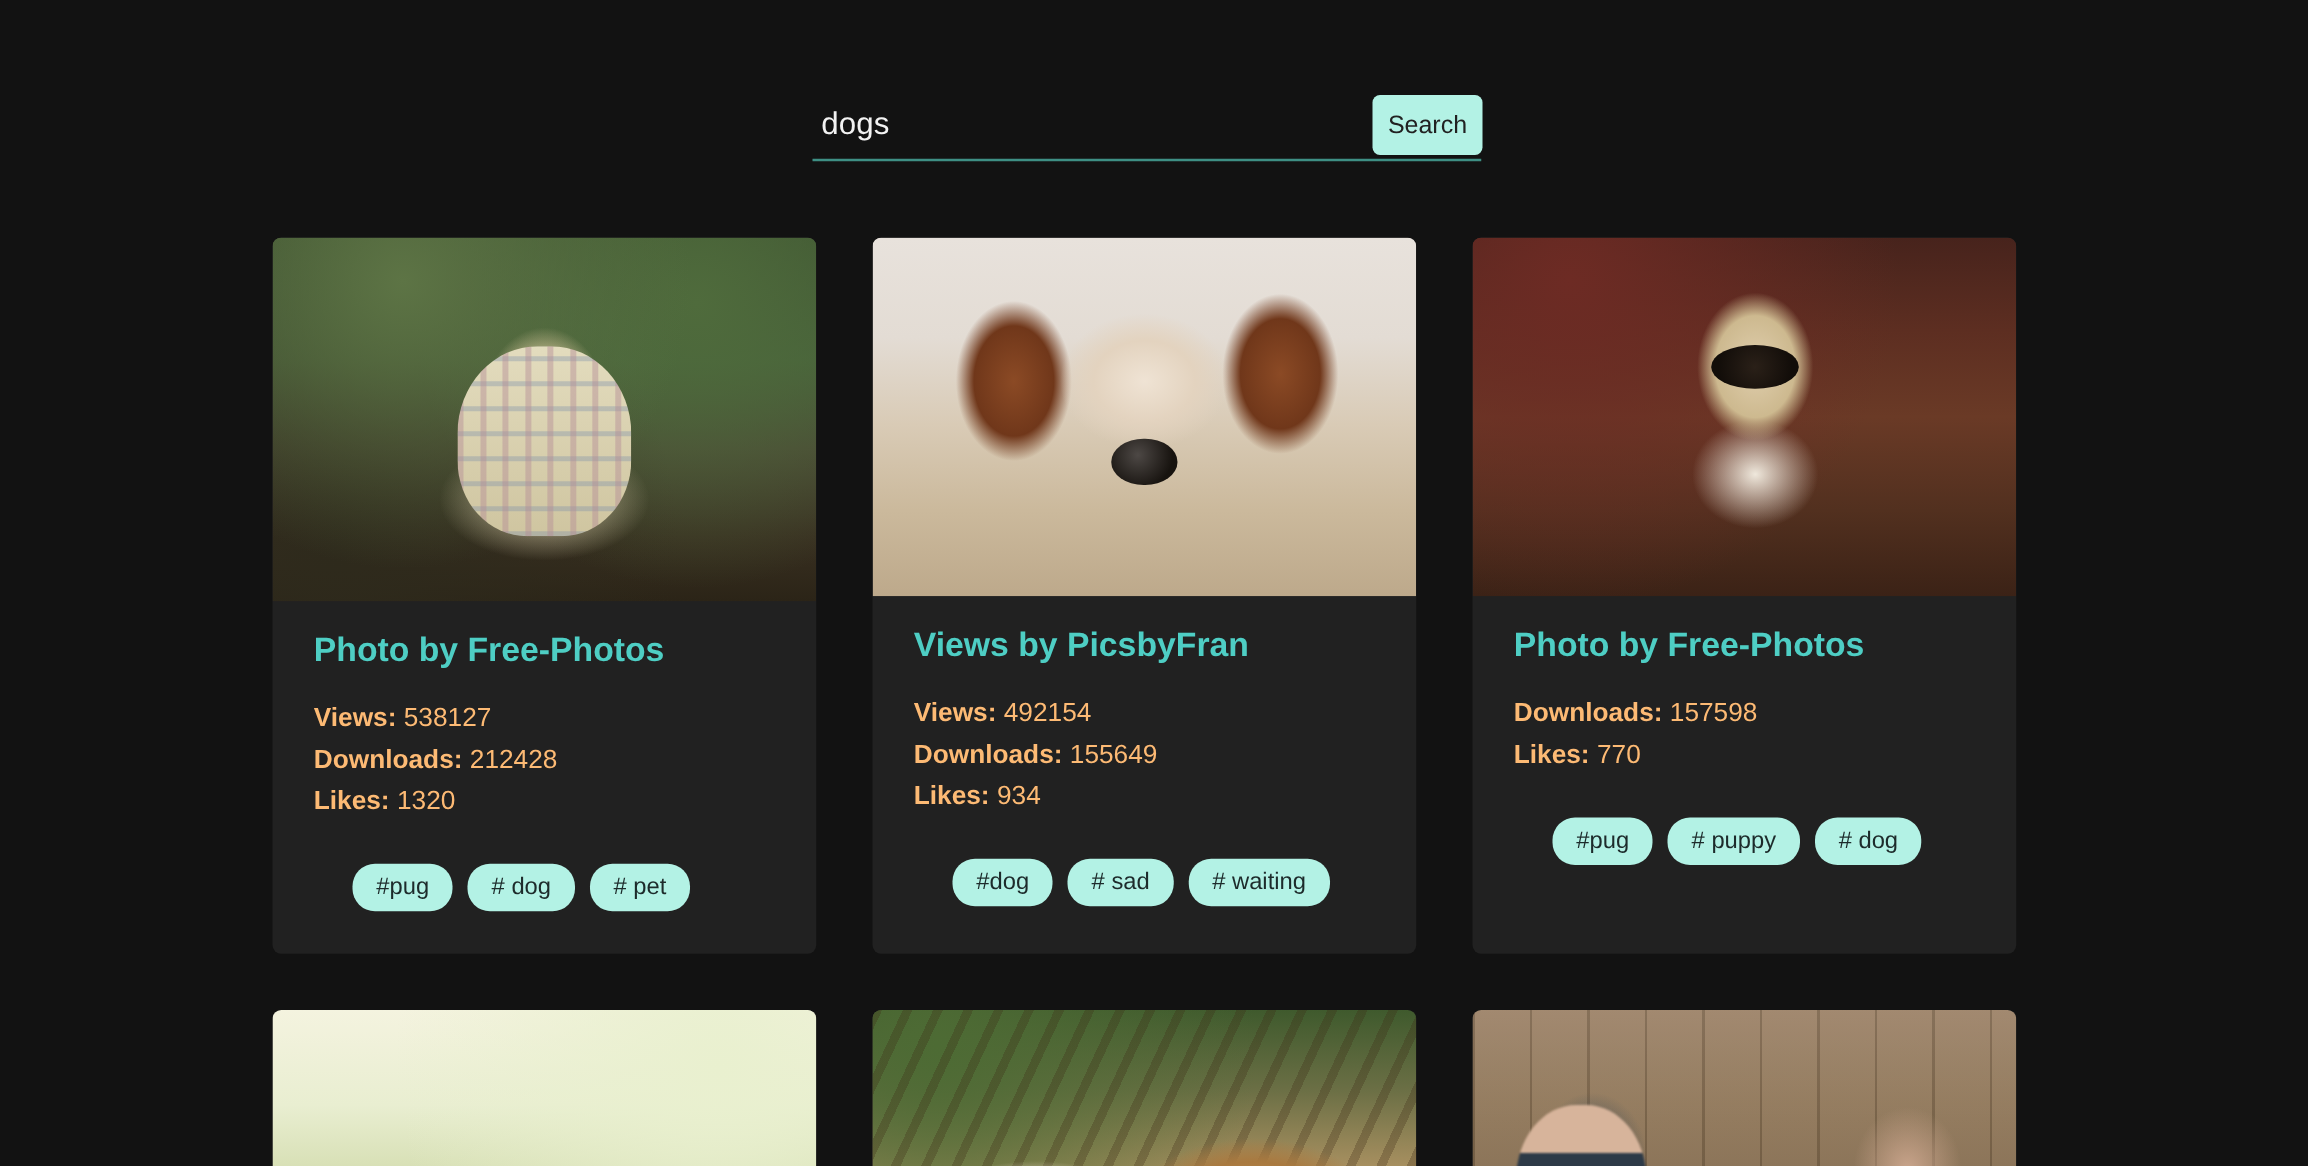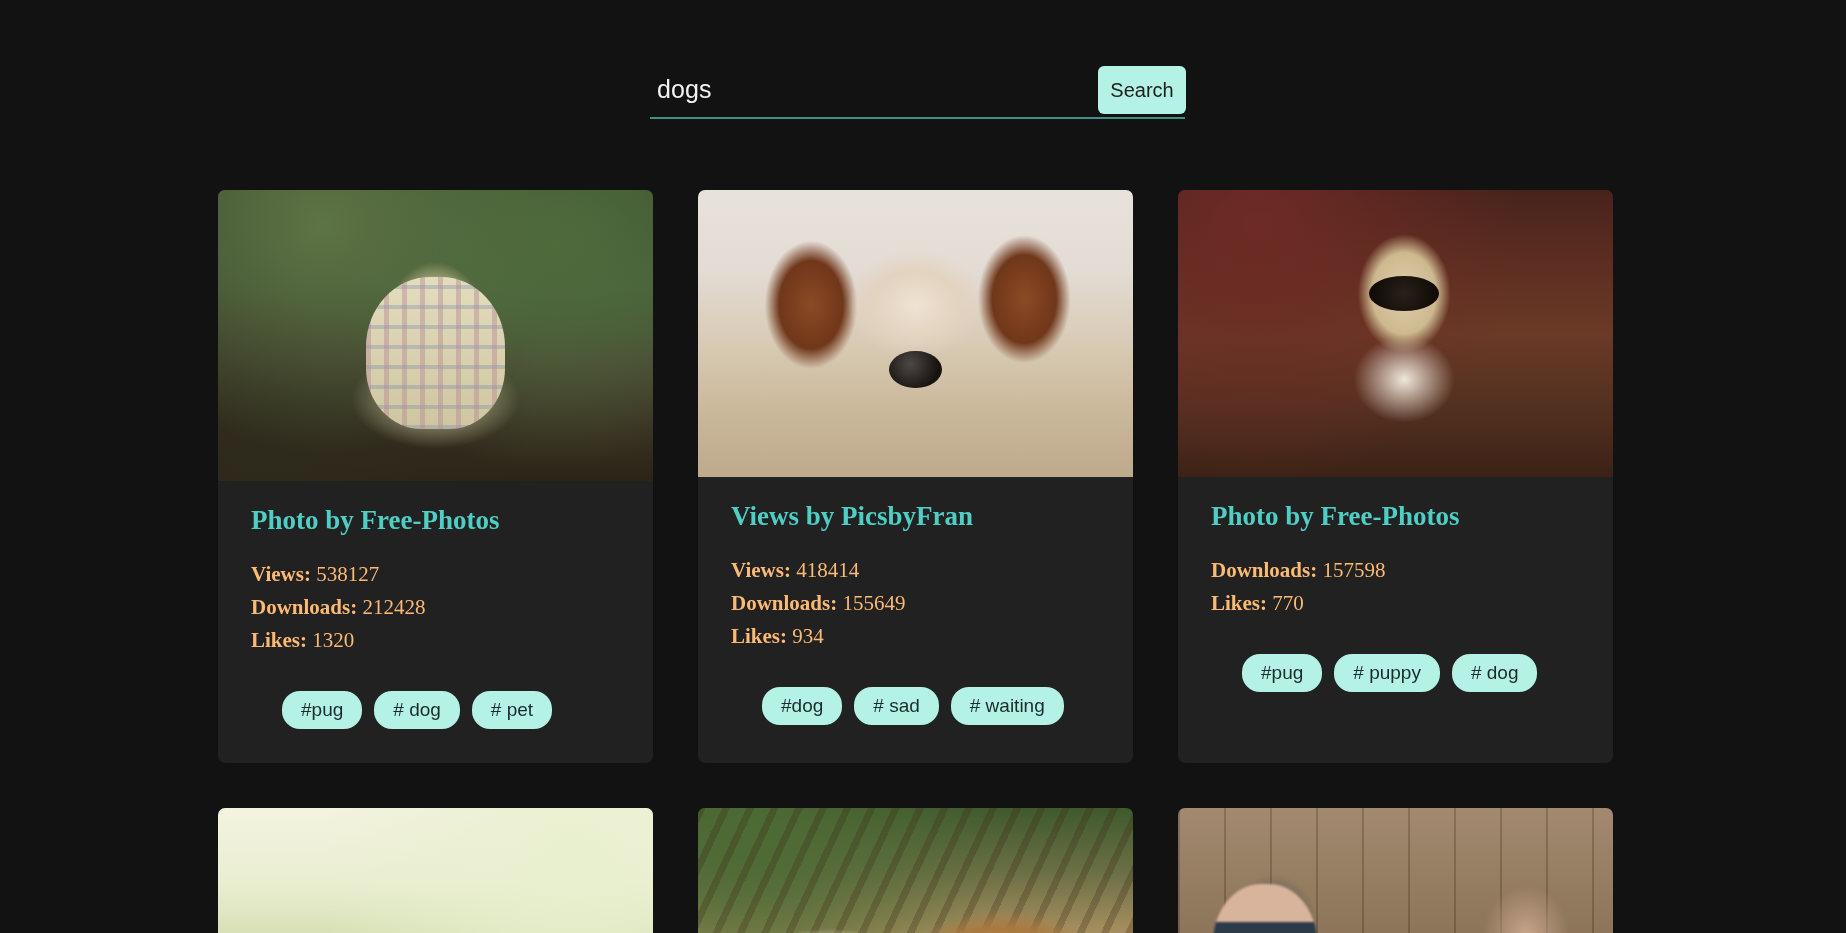--- a/index.html
+++ b/index.html
@@ -14,21 +14,21 @@
     position: relative;
     width: 1846px;
     height: 933px;
     background: #121212;
   }
 
   
   .search-wrap {
     position: absolute;
     left: 650px;
-    top: 59px;
+    top: 69px;
     width: 535px;
     height: 70px;
   }
   .search-field {
     position: absolute;
     left: 0;
     top: 0;
     width: 535px;
     height: 60px;
     border-bottom: 2px solid #3e8f84;
@@ -91,21 +91,20 @@
   }
   .card.short .card-photo { height: 287px; }
   .card-photo .ph {
     position: absolute;
     inset: 0;
     width: 100%;
     height: 100%;
   }
   .card-body {
     padding: 24px 33px 0 33px;
-    font-family: Liberation Serif, serif;
   }
   .card-title {
     color: #4ecec4;
     font-size: 27px;
     font-weight: bold;
     line-height: 1.15;
     margin-bottom: 22px;
     white-space: nowrap;
   }
   .stat {
@@ -268,21 +267,21 @@
     </div>
 
     <div class="card short">
       <div class="card-photo">
         <div class="ph ph-spaniel"></div>
       </div>
       <div class="card-body">
         <div class="card-title">Views by PicsbyFran</div>
         <div class="stat">
           <span class="lbl">Views:</span>
-          <span class="val">418414</span>
+          <span class="val">492154</span>
         </div>
         <div class="stat">
           <span class="lbl">Downloads:</span>
           <span class="val">155649</span>
         </div>
         <div class="stat">
           <span class="lbl">Likes:</span>
           <span class="val">934</span>
         </div>
       </div>

